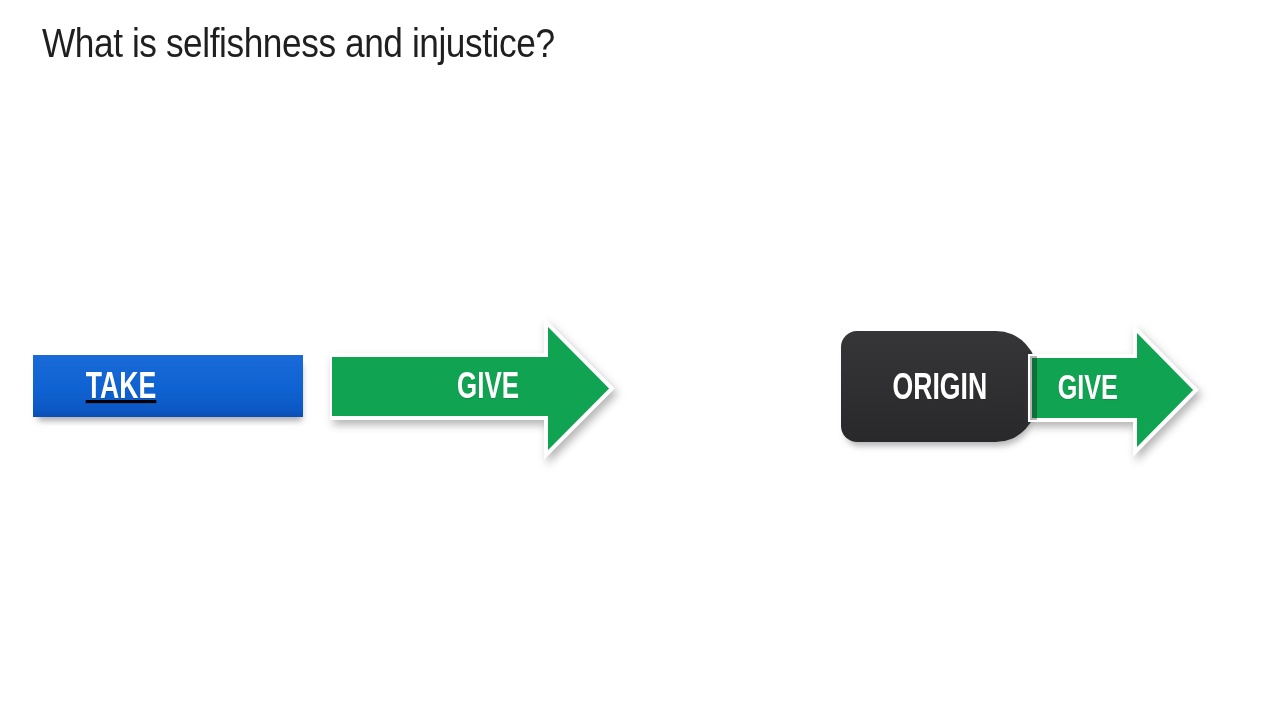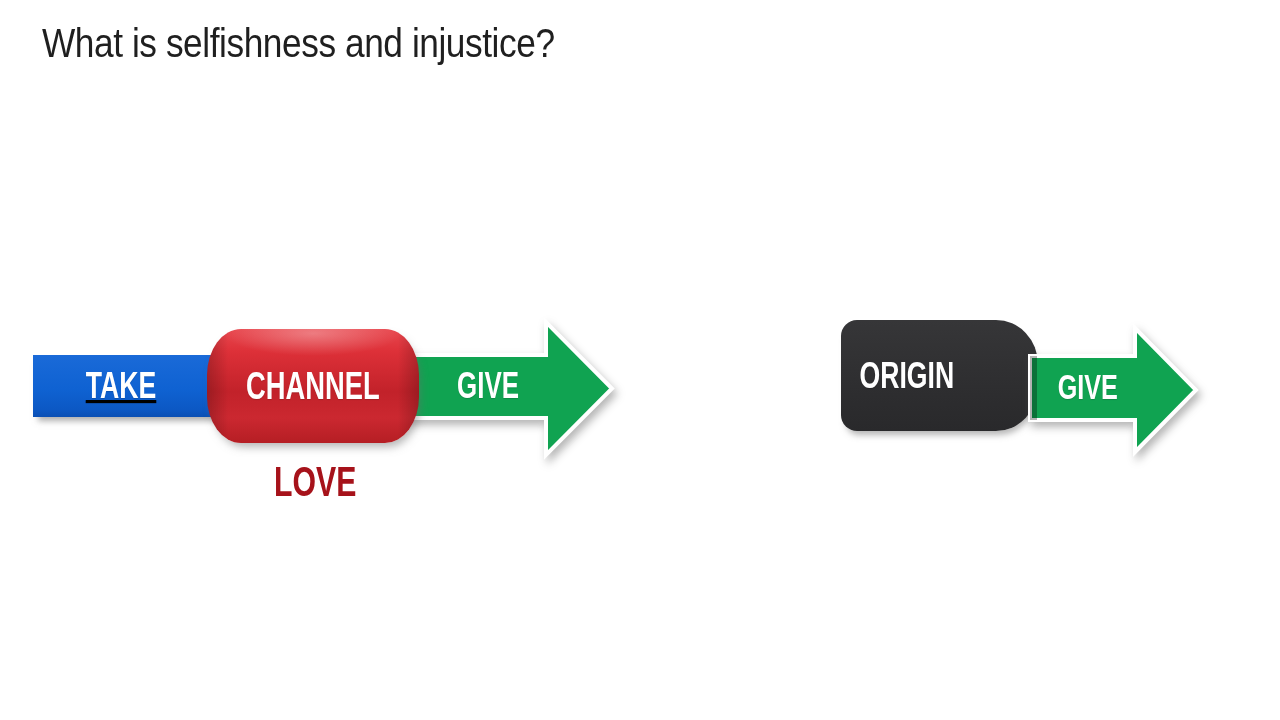--- a/index.html
+++ b/index.html
@@ -68,26 +68,26 @@
   .love-caption{
     position:absolute;left:240px;top:458px;width:150px;
     text-align:center;z-index:2;
   }
   .love-caption .shape-label{
     font-size:42px;color:var(--love-red);text-shadow:none;
   }
 
   
   .origin-box{
-    position:absolute;left:841px;top:320px;width:197px;height:111px;
+    position:absolute;left:841px;top:331px;width:197px;height:111px;
     background:linear-gradient(180deg,#363638 0%, #2E2E30 60%, #29292b 100%);
     border-radius:16px 42px 42px 16px / 16px 44px 44px 16px;
     box-shadow:2px 7px 6px -3px rgba(110,110,110,0.5);
     z-index:1;
-    display:flex;align-items:center;justify-content:flex-start;
+    display:flex;align-items:center;justify-content:center;
   }
   .origin-box .shape-label{font-size:37px;}
 
   .arrow-right{left:1025px;top:322px;z-index:2;}
   .give-right-wrap{
     position:absolute;left:1040px;top:357px;width:96px;height:60px;
     display:flex;align-items:center;justify-content:center;z-index:3;
   }
   .give-right-wrap .shape-label{font-size:35px;}
 </style>
@@ -103,27 +103,21 @@
     <span class="shape-label">TAKE</span>
   </div>
 
   <svg class="arrow-svg arrow-left" width="292" height="148" viewBox="0 0 292 148">
     <polygon points="0,40 216,40 216,7 282,73.5 216,140 216,103 0,103" fill="#10A351" stroke="#FFFFFF" stroke-width="4" stroke-linejoin="miter"></polygon>
   </svg>
   <div class="give-left-wrap">
     <span class="shape-label">GIVE</span>
   </div>
 
-  <div class="channel-cyl">
-    <span class="shape-label">CHANNEL</span>
-  </div>
 
-  <div class="love-caption">
-    <span class="shape-label">LOVE</span>
-  </div>
 
   <div class="origin-box">
     <span class="shape-label">ORIGIN</span>
   </div>
 
   <svg class="arrow-svg arrow-right" width="180" height="140" viewBox="0 0 180 140">
     <polygon points="5,34 110,34 110,6 171,68 110,130 110,98 5,98" fill="#10A351" stroke="#FFFFFF" stroke-width="4" stroke-linejoin="miter"></polygon>
     <rect x="5" y="34" width="7" height="64" fill="rgba(0,0,0,0.30)"></rect>
   </svg>
   <div class="give-right-wrap">

